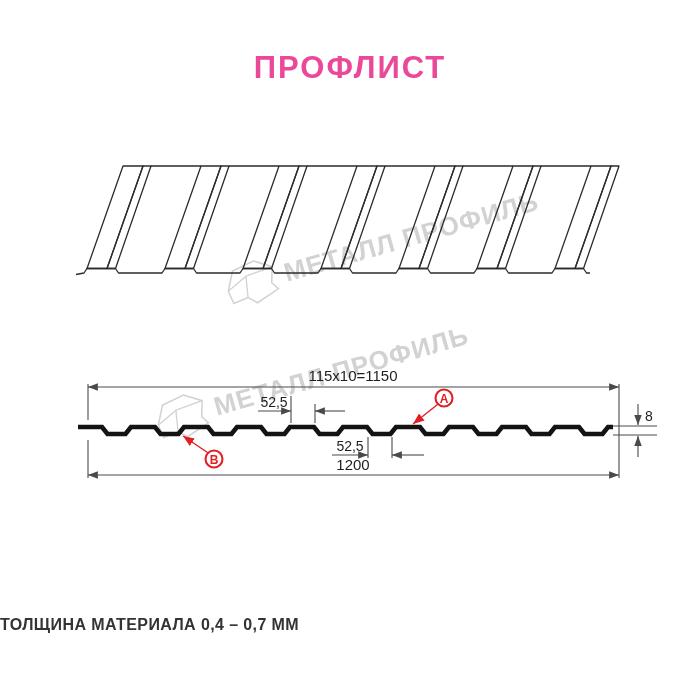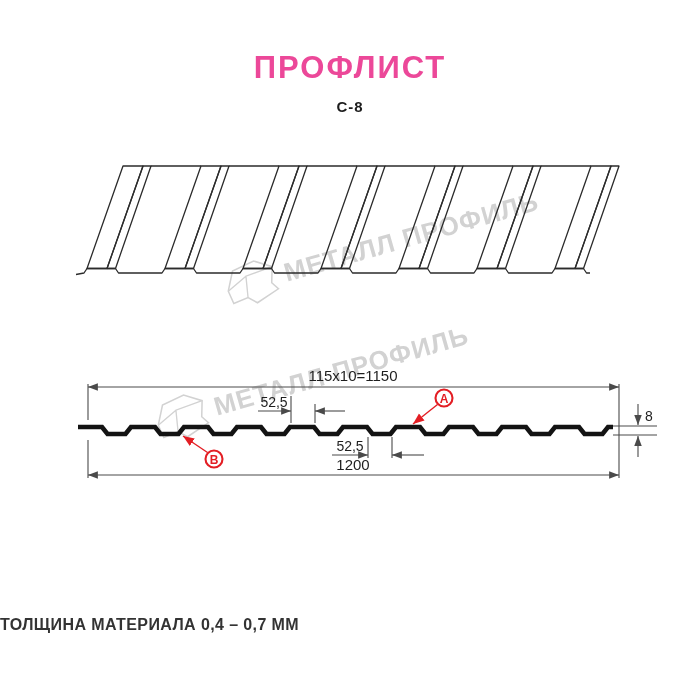--- a/index.html
+++ b/index.html
@@ -20,21 +20,20 @@
   .dim-text{font-family:"Liberation Sans",sans-serif;font-size:15px;fill:#1e1e1e;}
   .dim-text-sm{font-family:"Liberation Sans",sans-serif;font-size:14px;fill:#1e1e1e;}
   .red-letter{font-family:"Liberation Sans",sans-serif;font-size:12px;font-weight:700;fill:#e31e24;}
 </style>
 </head>
 <body>
 
 <div class="page">
 
   <div class="title">ПРОФЛИСТ</div>
-  <div class="subtitle">С-8</div>
 
   <div class="watermark wm1">
     <svg width="58" height="46" viewBox="0 0 60 48">
       <path d="M6,26 L16,7 L40,3 L57,14 L52,30 L57,38 L32,46 L24,38 L8,40 Z" fill="none" stroke="#d2d2d2" stroke-width="1.6"></path>
       <path d="M24,38 L28,16 L57,14 M28,16 L6,26" fill="none" stroke="#d2d2d2" stroke-width="1.4"></path>
     </svg>
     <span class="wm-text">МЕТАЛЛ ПРОФИЛЬ</span>
   </div>
 
   <div class="watermark wm2">

